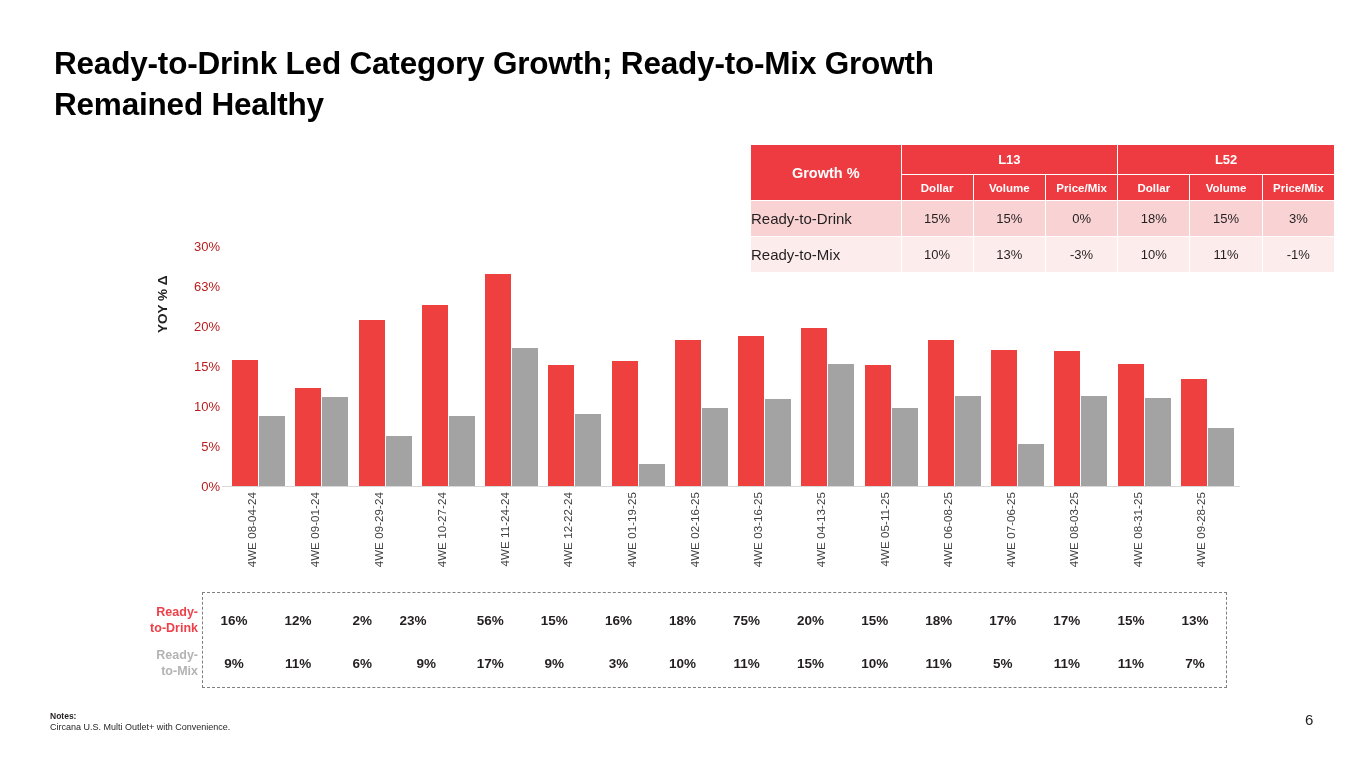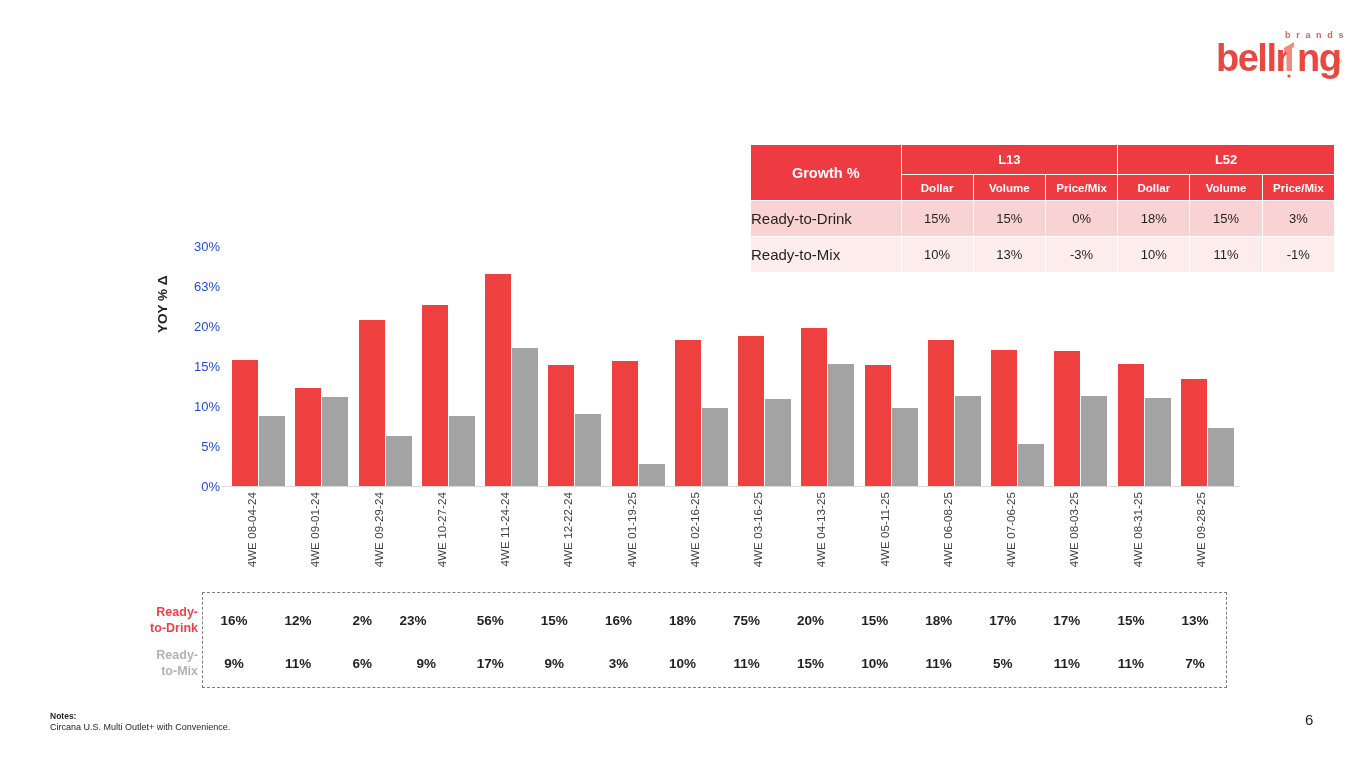--- a/index.html
+++ b/index.html
@@ -46,21 +46,21 @@
   
   .chart-area { position: absolute; left: 0; top: 0; }
   .y-axis-title {
     position: absolute; left: 155px; top: 333px;
     font-size: 13.5px; font-weight: bold; color: #231f20;
     transform: rotate(-90deg); transform-origin: left top;
     white-space: nowrap;
   }
   .y-ticks { position: absolute; left: 176px; top: 238px; width: 44px; height: 256px; }
   .y-tick {
-    position: absolute; right: 0; font-size: 13px; color: #1d4ed8;
+    position: absolute; right: 0; font-size: 13px; color: #b91c1c;
     text-align: right; white-space: nowrap; transform: translateY(-50%);
   }
   .plot {
     position: absolute; left: 228px; top: 246px;
     width: 1012px; height: 240px;
   }
   .baseline {
     position: absolute; left: 222px; top: 486px; width: 1018px; height: 1px;
     background: #d9d9d9;
   }
@@ -102,36 +102,22 @@
   .pagenum {
     position: absolute; left: 1305px; top: 711px;
     font-size: 15px; color: #231f20;
   }
 </style>
 </head>
 <body>
 
 <div class="slide">
 
-
-  <div class="logo">
-    <svg viewBox="0 0 128 56" width="128" height="56" aria-hidden="true">
-      <g fill="#e8483f">
-        <text x="1" y="47" font-family="Liberation Sans, sans-serif" font-size="38" font-weight="bold" letter-spacing="-1.5">bellr</text>
-        <text x="82" y="47" font-family="Liberation Sans, sans-serif" font-size="38" font-weight="bold" letter-spacing="-1.5">ng</text>
-      </g>
-      <g fill="#f08a7a">
-        <rect x="71.5" y="22" width="5.5" height="25"></rect>
-        <path d="M69 24 L79 18 L79 23 L69 29 Z"></path>
-      </g>
-      <circle cx="74" cy="52" r="1.6" fill="#e8483f"></circle>
-      <text x="70" y="14" fill="#c86a5c" font-family="Liberation Sans, sans-serif" font-size="9" font-weight="bold" letter-spacing="1.6">b r a n d s</text>
-      <text x="121" y="40" fill="#e8483f" font-family="Liberation Sans, sans-serif" font-size="8">®</text>
-    </svg>
-  </div>
+  <div class="title">Ready-to-Drink Led Category Growth; Ready-to-Mix Growth Remained Healthy</div>
+
 
   <table class="growth-table">
     <colgroup>
       <col style="width:150px">
         <col style="width:72px">
         <col style="width:72px">
         <col style="width:72px">
       <col style="width:72px">
         <col style="width:72px">
         <col style="width:72px">

